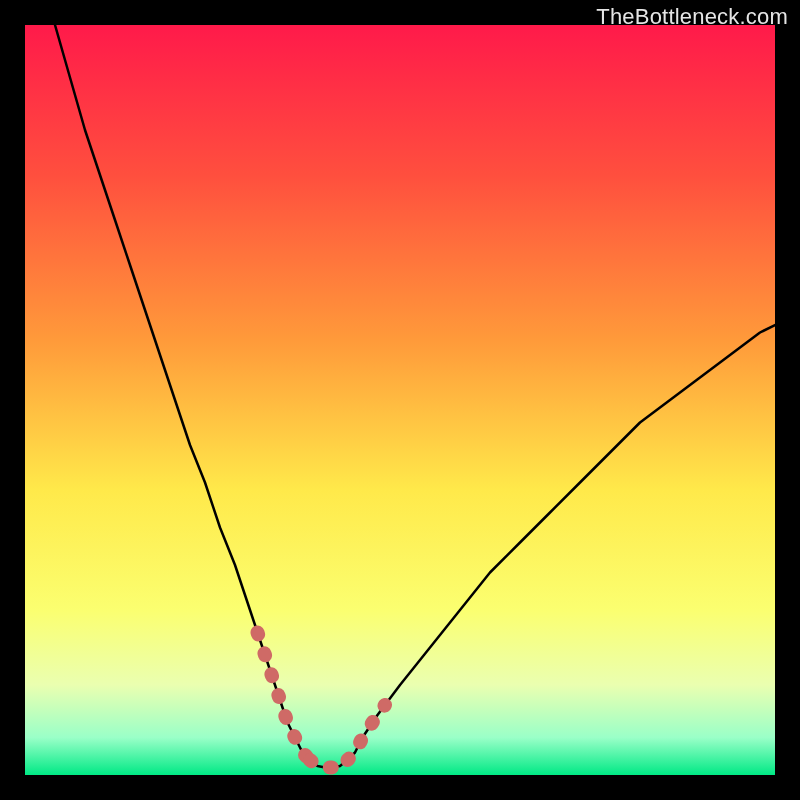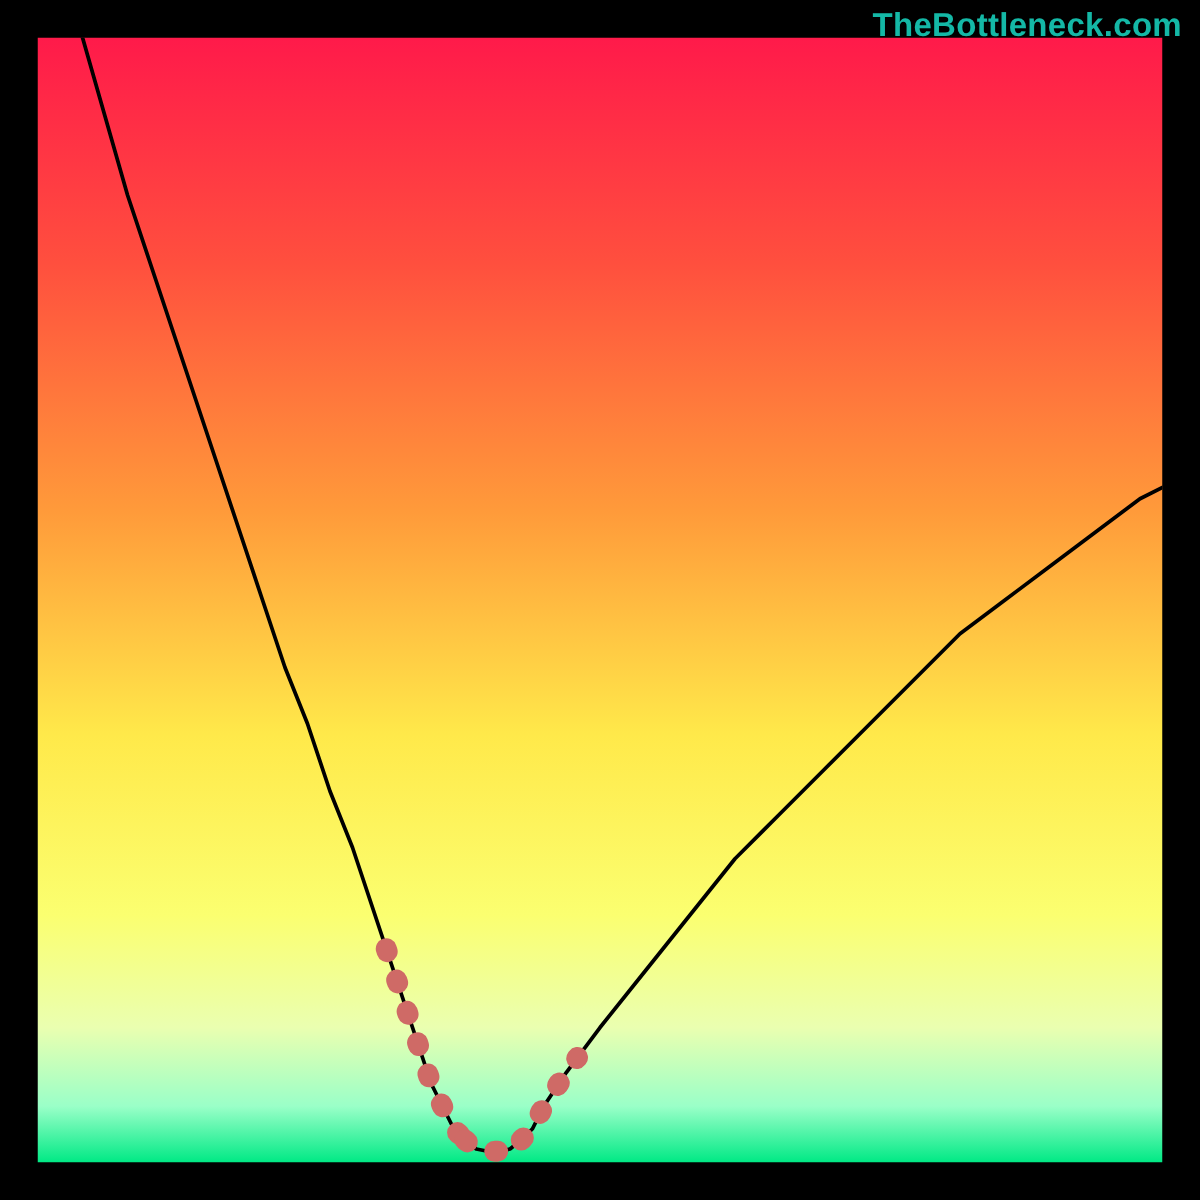--- a/index.html
+++ b/index.html
@@ -16,23 +16,23 @@
     left: 25px;
     top: 25px;
     width: 750px;
     height: 750px;
     background: #000;
   }
   .watermark {
     position: absolute;
     top: 4px;
     right: 12px;
-    color: #14b8a6;
+    color: #e5e5e5;
     font-size: 22px;
-    font-weight: 700;
+    font-weight: 400;
     letter-spacing: 0.2px;
     z-index: 10;
   }
   svg {
     display: block;
   }
 </style>
 </head>
 <body>
 

